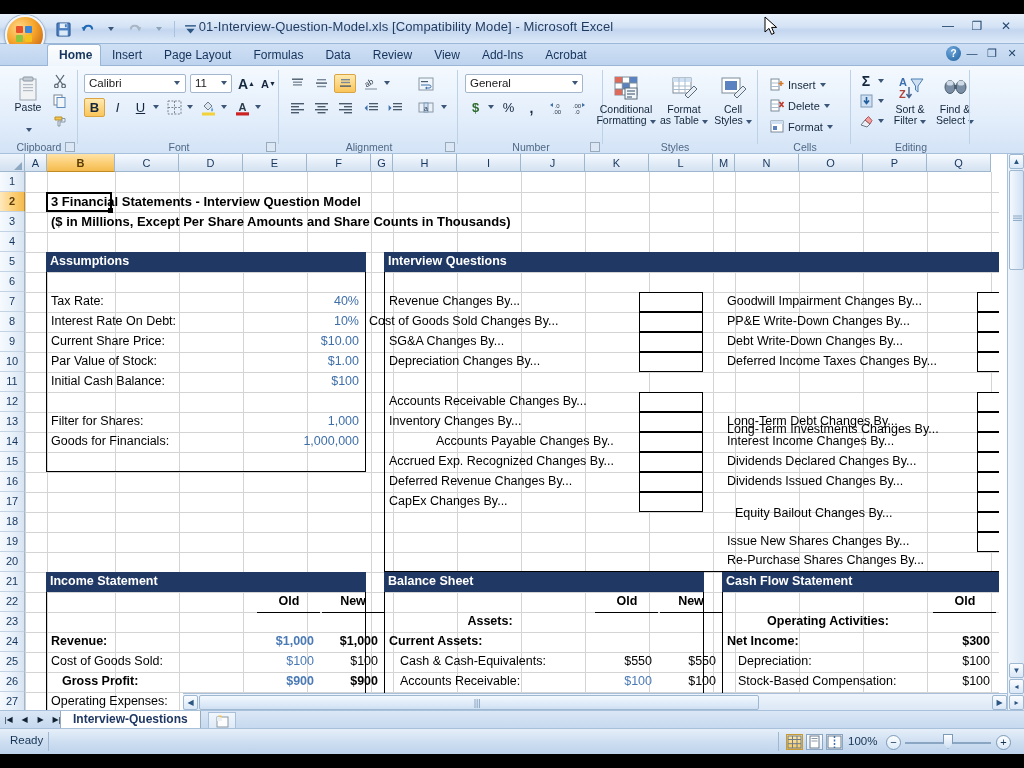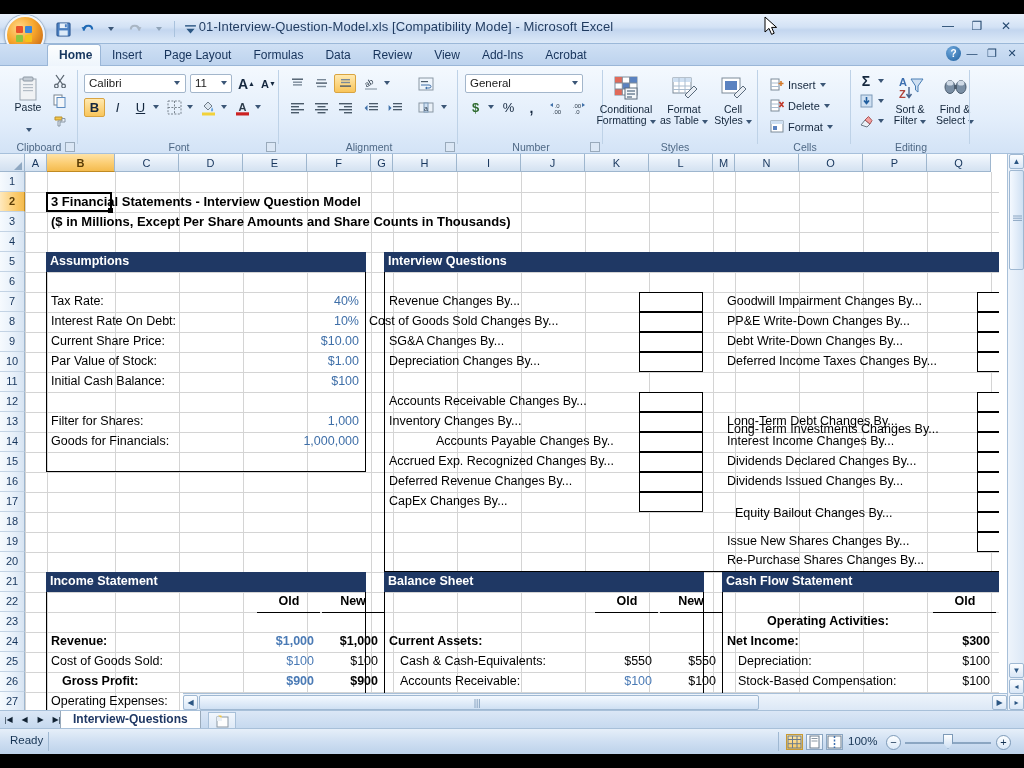--- a/index.html
+++ b/index.html
@@ -802,20 +802,21 @@
           <div class="cell r" style="left: 296px; top: 500px; width: 60px; font-weight: bold;">$900</div>
           <div class="cell " style="left: 23px; top: 520px;">Operating Expenses:</div>
         </div>
 
       <div class="hdrband" style="left:359px;top:400px;width:320px;">Balance Sheet</div>
       <div class="boxborder" style="left:359px;top:420px;width:320px;height:138px;border-top:none;border-bottom:none;"></div>
       <div class="cell c b" style="left:570px;top:420px;width:64px;">Old</div>
       <div class="cell c b" style="left:634px;top:420px;width:64px;">New</div>
       <div class="topline" style="left:570px;top:440px;width:63px;"></div>
       <div class="topline" style="left:635px;top:440px;width:63px;"></div>
+      <div class="cell c b" style="left:360px;top:440px;width:210px;">Assets:</div>
       <div id="bs-rows">
           <div class="cell b" style="left: 361px; top: 460px;">Current Assets:</div>
           <div class="cell " style="left: 372px; top: 480px;">Cash &amp; Cash-Equivalents:</div>
           <div class="cell r" style="left: 570px; top: 480px; width: 60px; color: rgb(0, 0, 0);">$550</div>
           <div class="cell r" style="left: 634px; top: 480px; width: 60px;">$550</div>
           <div class="cell " style="left: 372px; top: 500px;">Accounts Receivable:</div>
           <div class="cell r" style="left: 570px; top: 500px; width: 60px; color: rgb(74, 122, 181);">$100</div>
           <div class="cell r" style="left: 634px; top: 500px; width: 60px;">$100</div>
           <div class="cell " style="left: 372px; top: 520px;">Inventory:</div>
           <div class="cell r" style="left: 570px; top: 520px; width: 60px; color: rgb(74, 122, 181);">$200</div>

